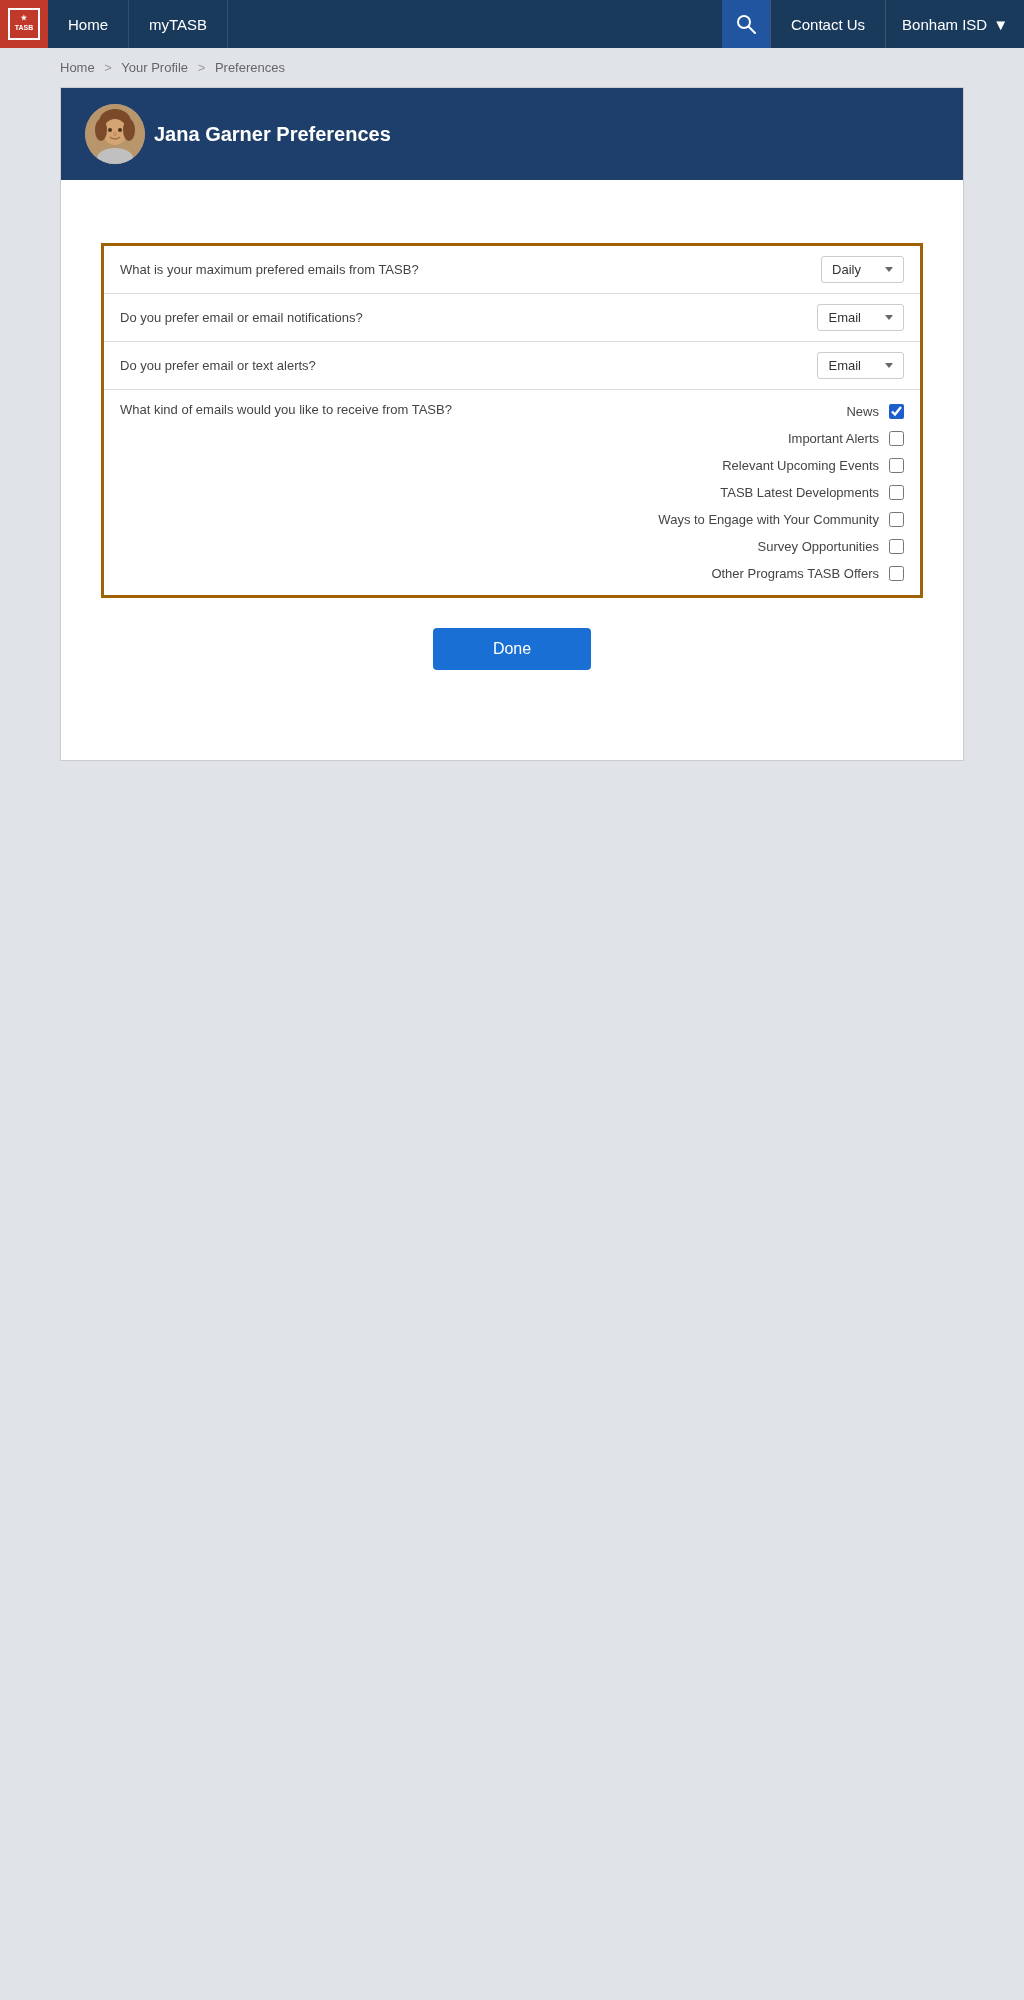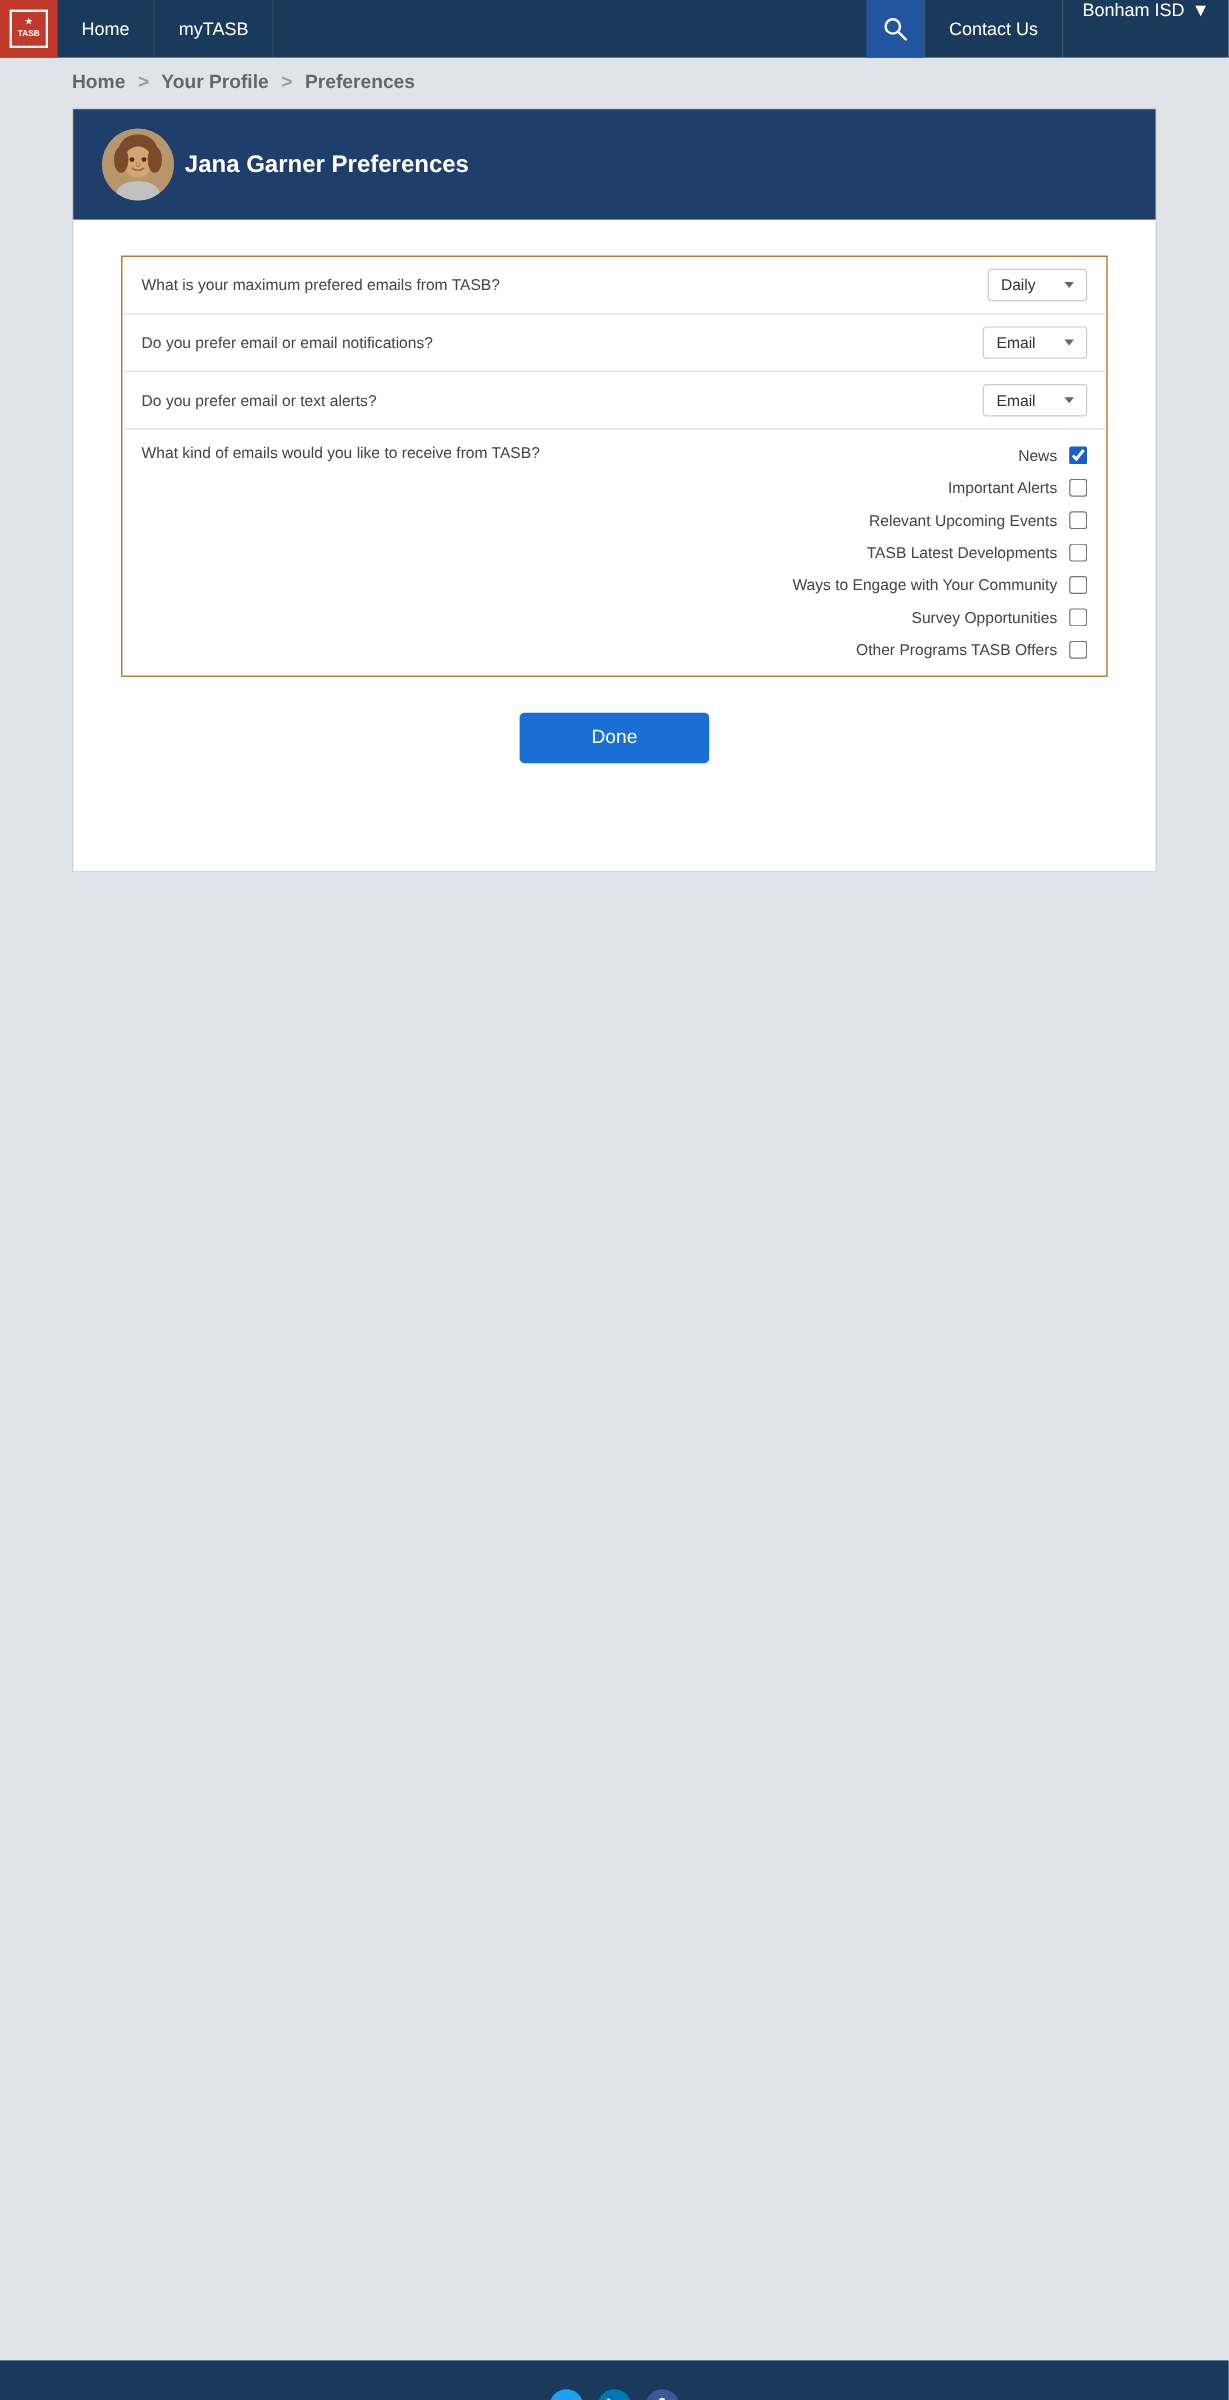--- a/index.html
+++ b/index.html
@@ -65,34 +65,33 @@
       display: flex;
       align-items: center;
       padding: 0 20px;
       font-size: 15px;
       cursor: pointer;
       border-left: 1px solid rgba(255,255,255,0.15);
     }
     .nav-district {
       color: white;
       display: flex;
-      align-items: flex-start;
+      align-items: center;
       padding: 0 16px;
       font-size: 15px;
       cursor: pointer;
       border-left: 1px solid rgba(255,255,255,0.15);
     }
 
     
     .breadcrumb-bar {
       padding: 12px 60px;
       background: #e0e4e8;
-      font-size: 16px;
+      font-size: 13px;
       color: #666;
-      font-weight: bold;
     }
     .breadcrumb-bar a {
       color: #666;
       text-decoration: none;
     }
     .breadcrumb-sep { margin: 0 6px; color: #999; }
 
     
     .main-card {
       margin: 0 60px 40px 60px;
@@ -124,22 +123,23 @@
       font-size: 20px;
       font-weight: bold;
     }
 
     
     .form-section {
       padding: 30px 40px;
     }
     .pref-table {
       width: 100%;
-      border: 1px solid #a16207;
+      border: 3px solid #a16207;
       border-collapse: collapse;
+      margin-top: 33px;
     }
     .pref-row {
       border-bottom: 1px solid #ddd;
       display: flex;
       align-items: center;
       padding: 10px 16px;
       min-height: 44px;
     }
     .pref-row:last-child {
       border-bottom: none;

